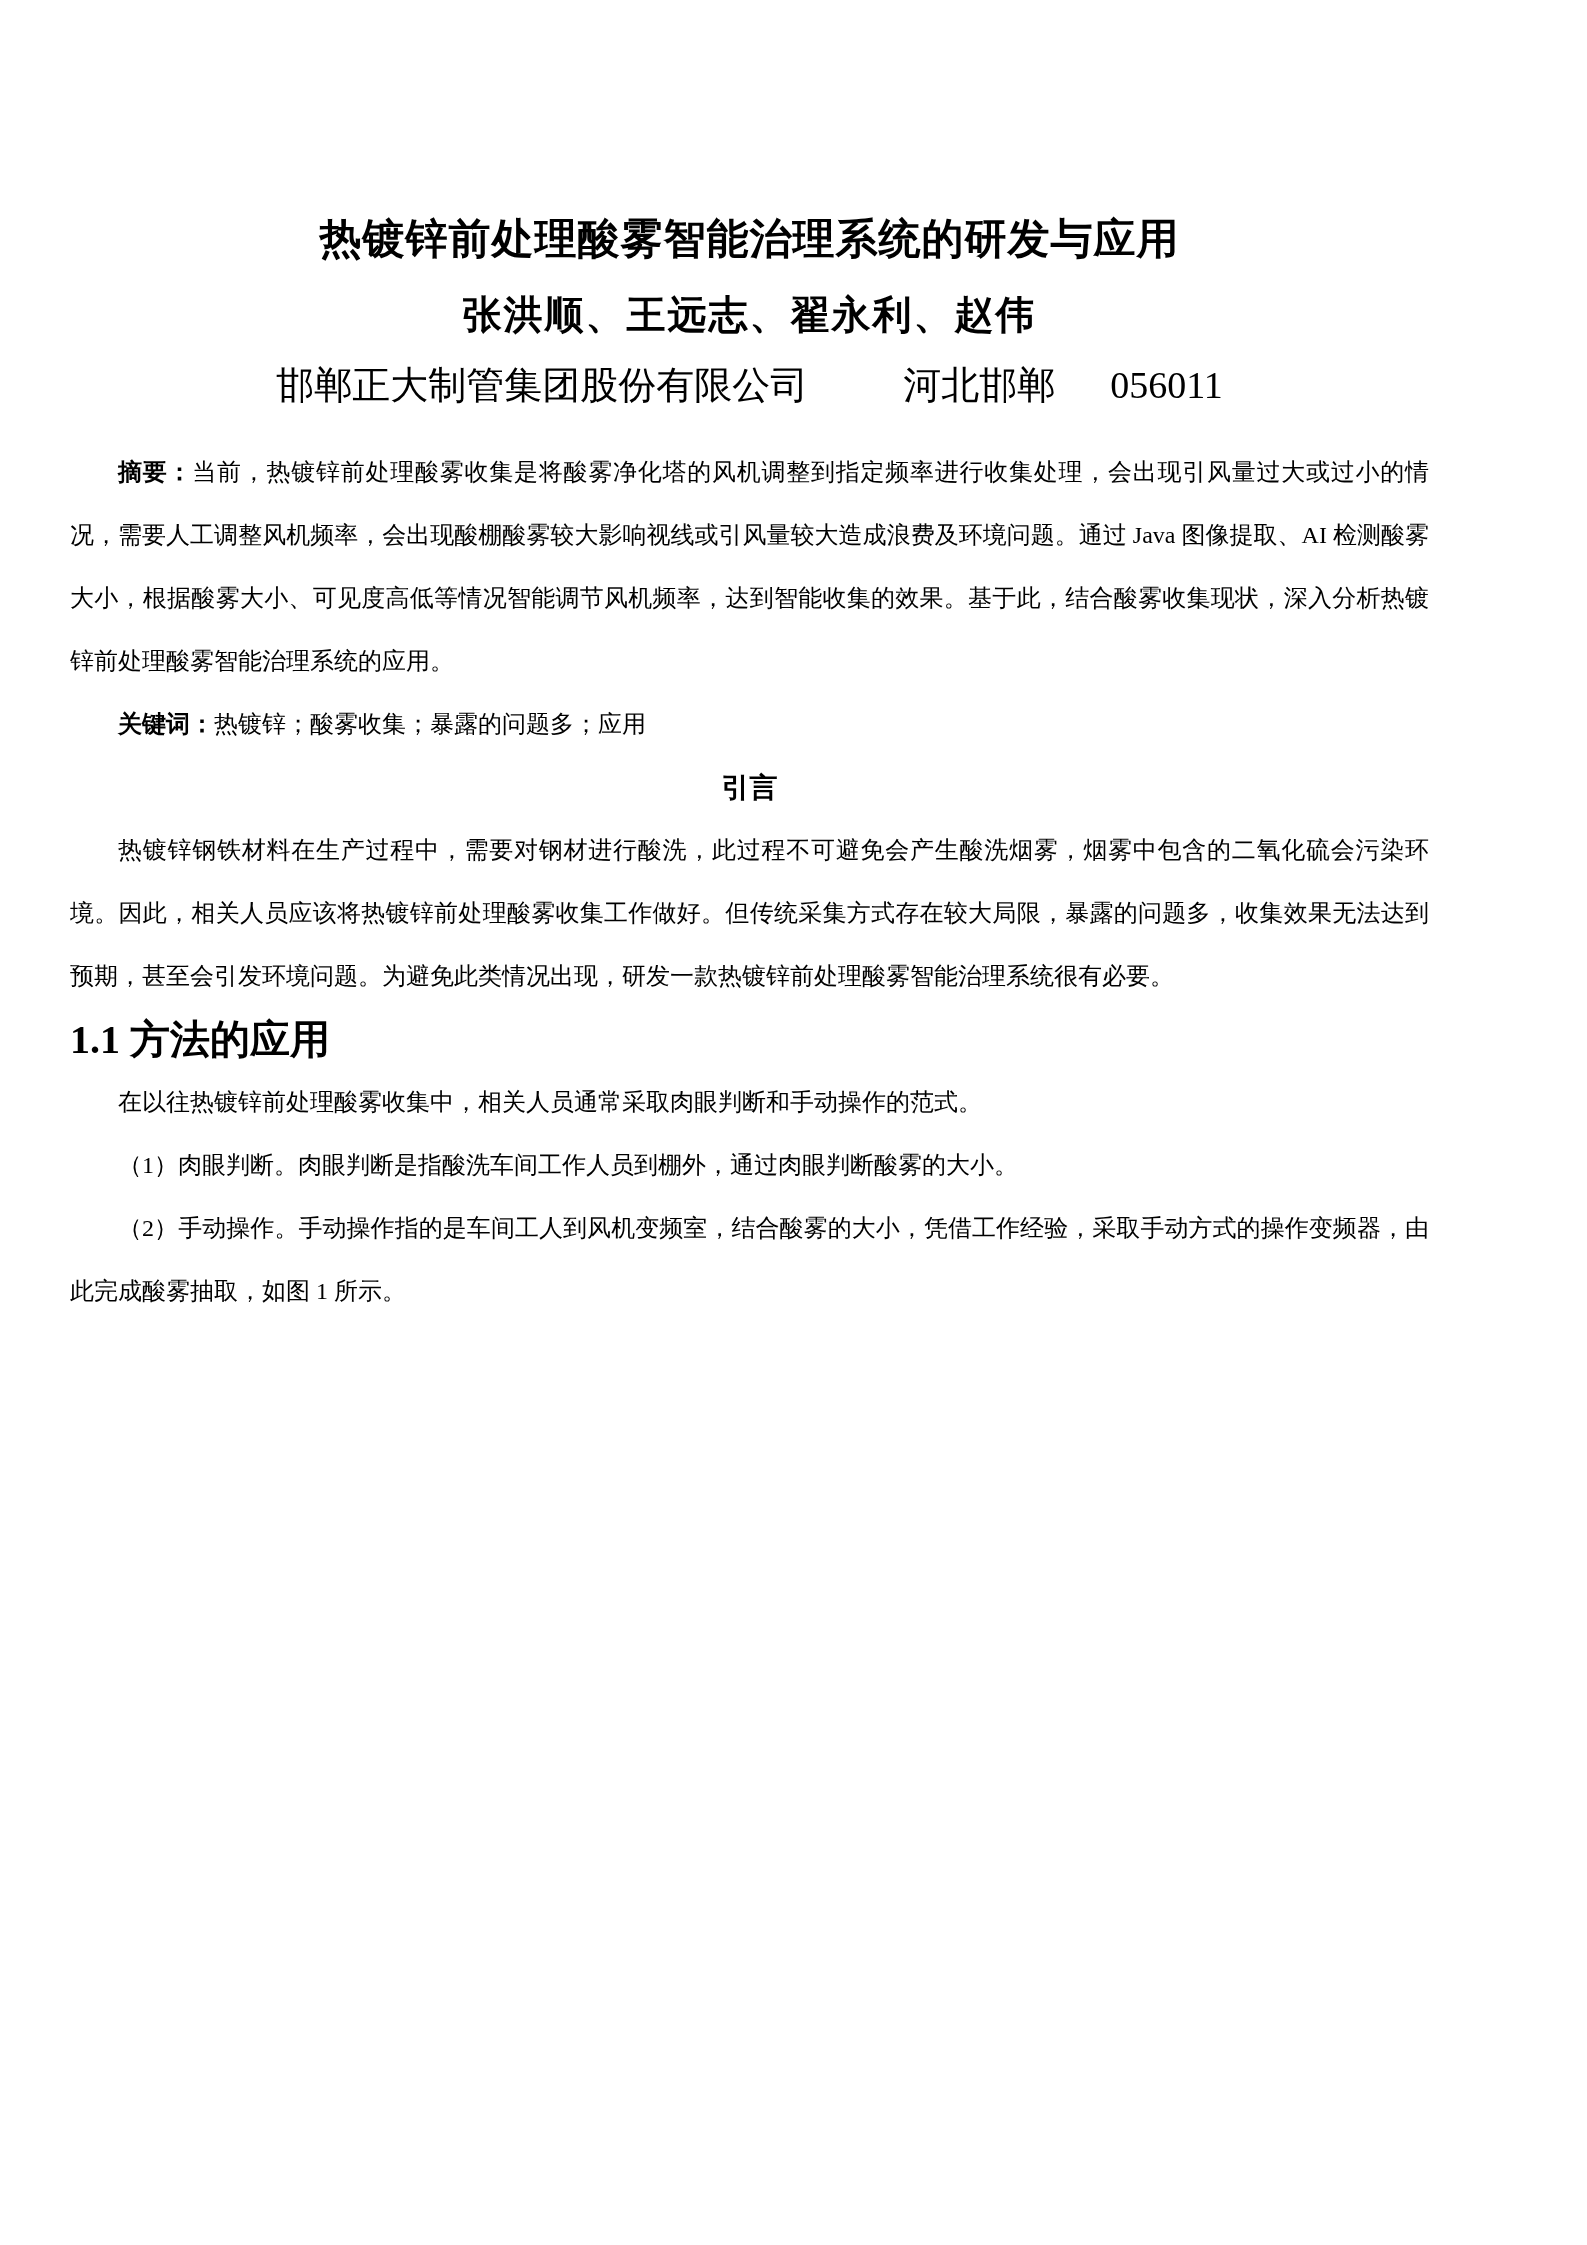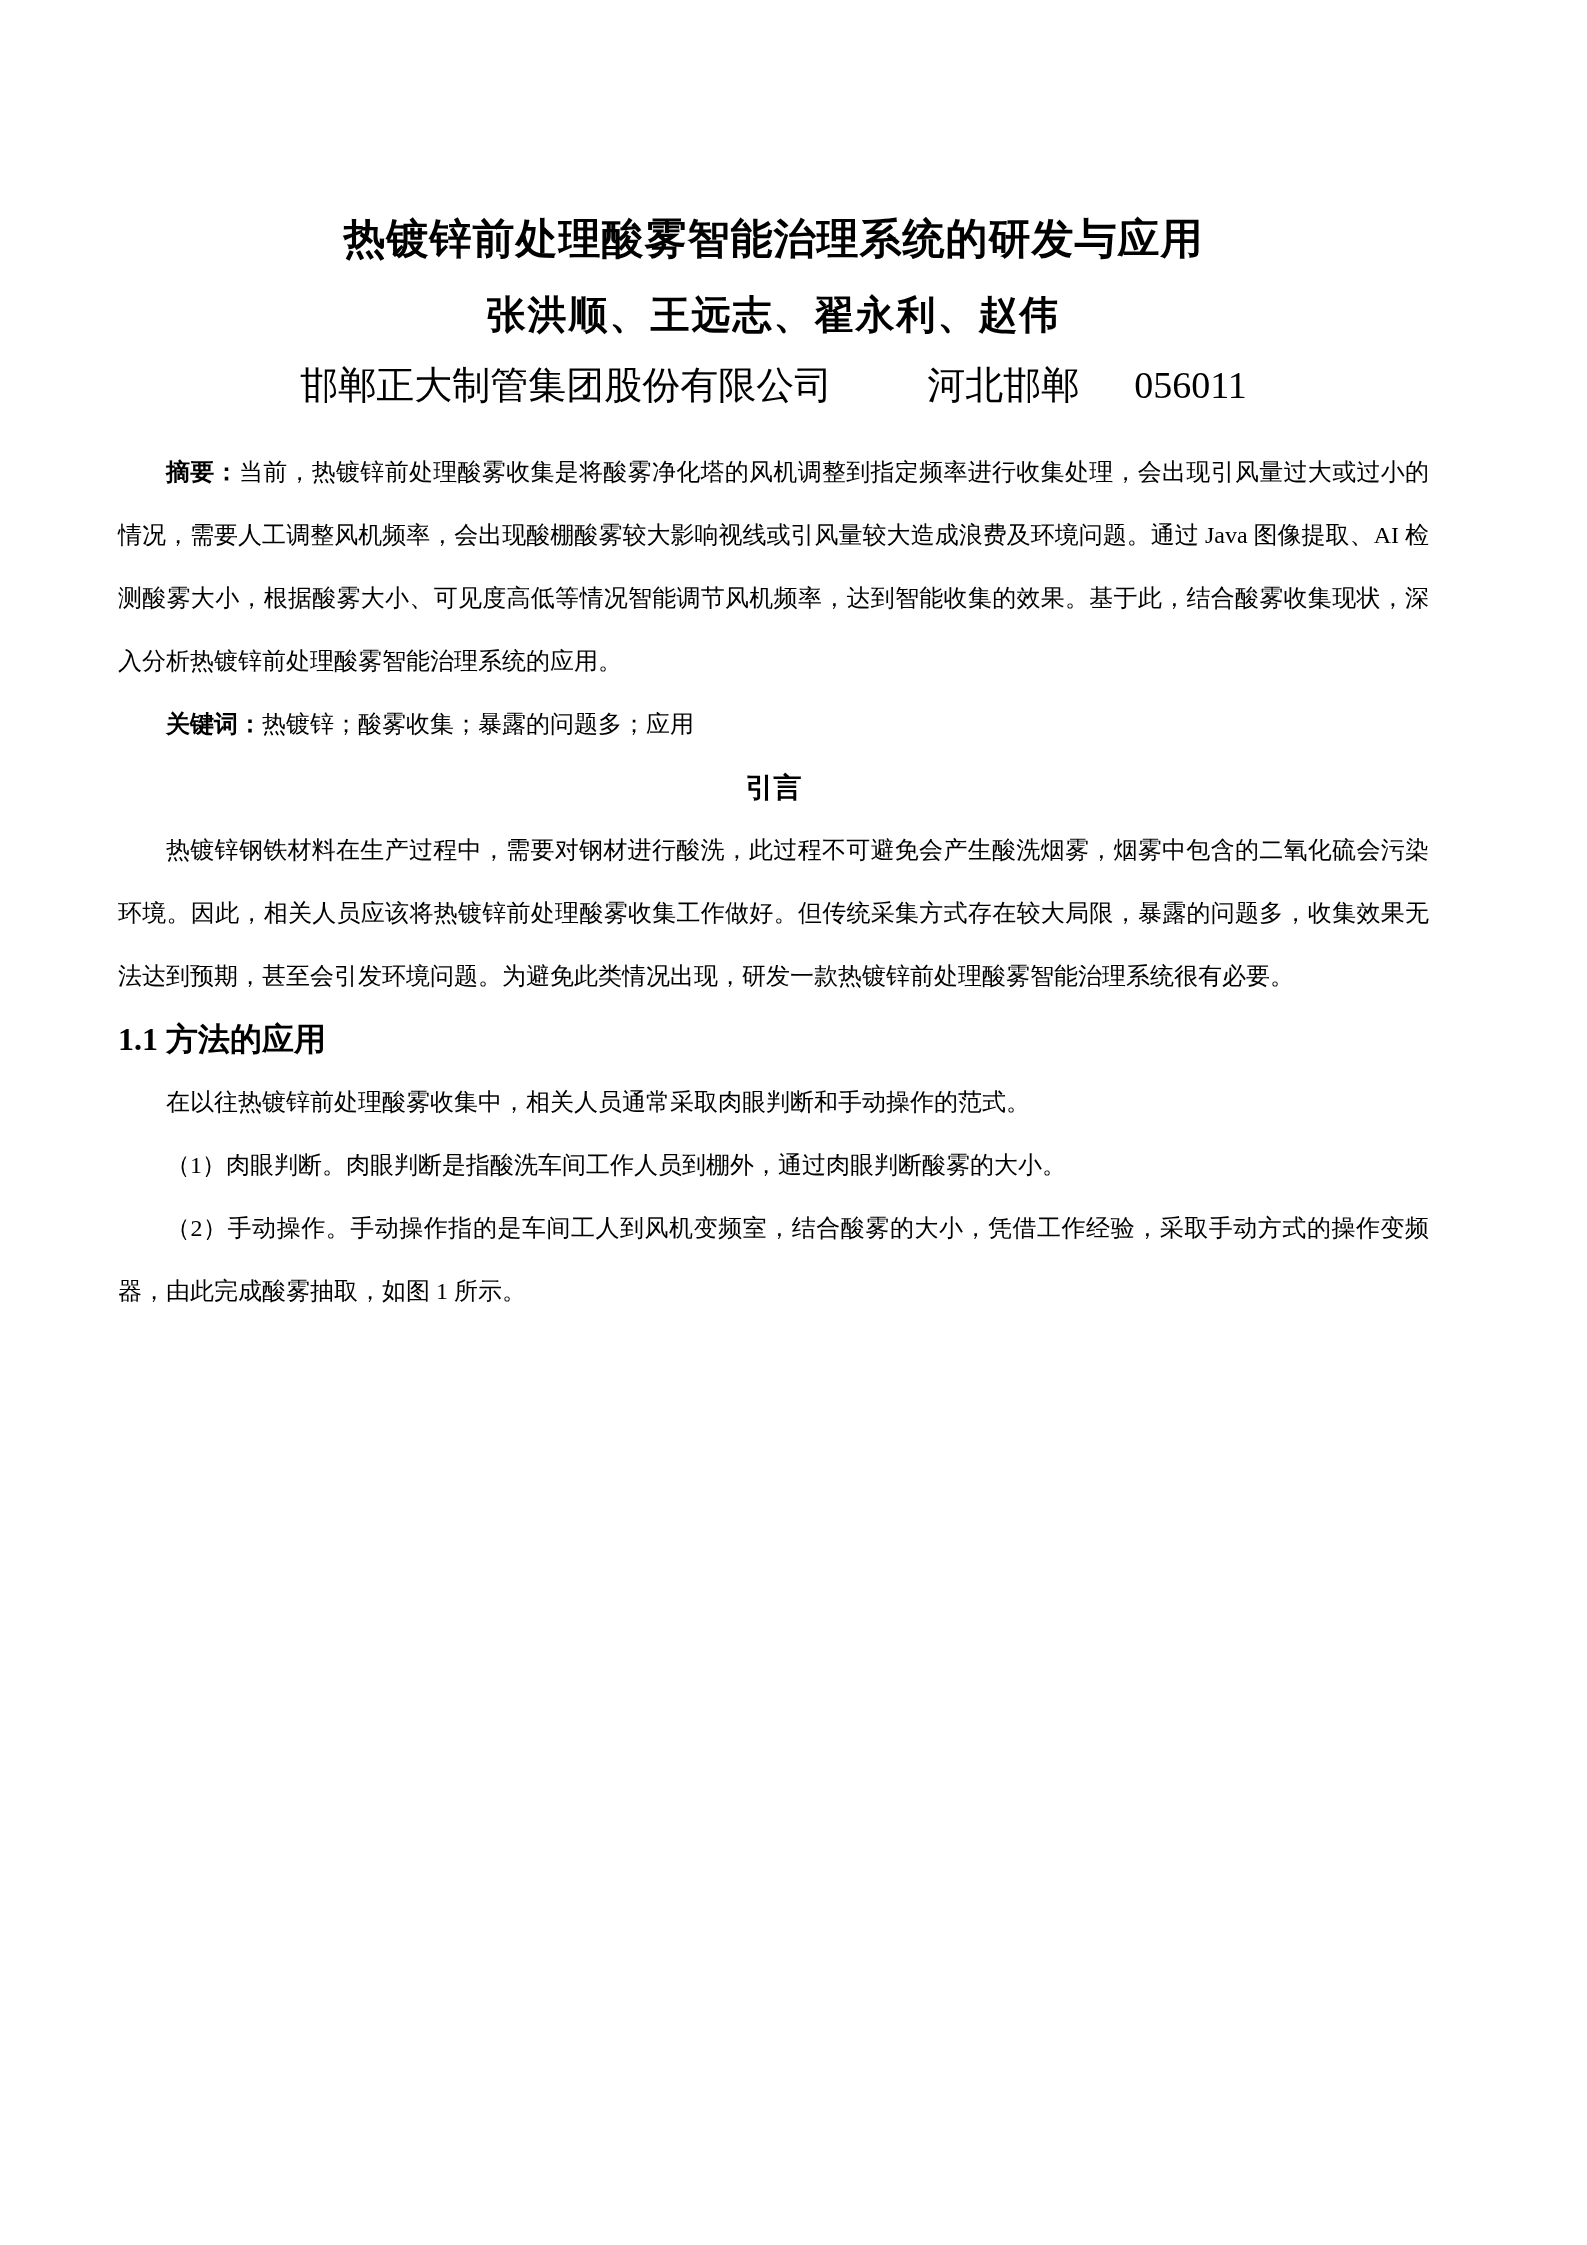--- a/index.html
+++ b/index.html
@@ -10,21 +10,21 @@
   body {
     width: 1587px;
     height: 2245px;
     color: #000000;
     font-family: "Liberation Serif", "DejaVu Serif", serif;
   }
   .page {
     box-sizing: border-box;
     width: 1587px;
     height: 1766px;
-    padding: 199px 158px 0 118px;
+    padding: 199px 158px 0 70px;
     background: #ffffff;
     overflow: hidden;
   }
   .doc-title {
     margin: 0;
     font-size: 42px;
     line-height: 80px;
     font-weight: bold;
     text-align: center;
     letter-spacing: 1px;
@@ -57,21 +57,21 @@
   .doc-h2 {
     margin: 0;
     font-size: 28px;
     line-height: 63px;
     font-weight: bold;
     text-align: center;
     text-indent: 0;
   }
   .doc-h3 {
     margin: 0;
-    font-size: 32px;
+    font-size: 40px;
     line-height: 63px;
     font-weight: bold;
     text-align: left;
     text-indent: 0;
   }
 </style>
 </head>
 <body>
 
 <div class="page">

